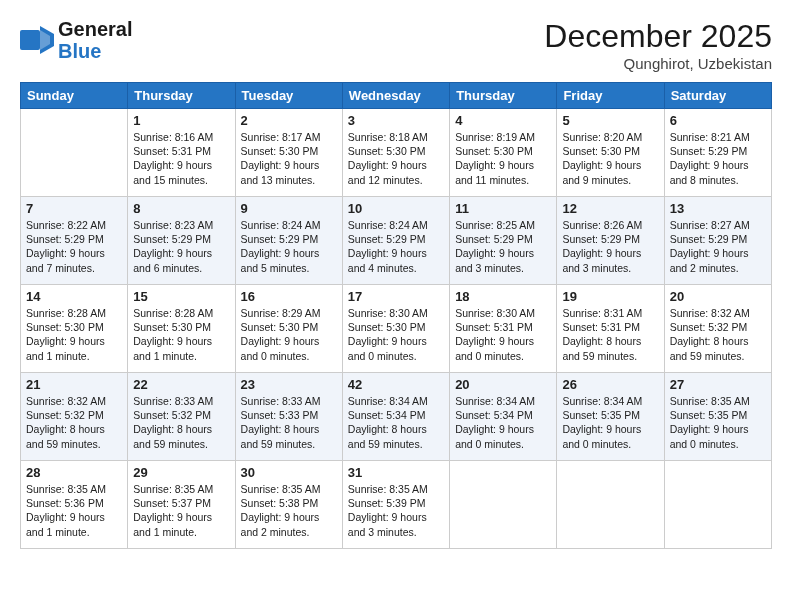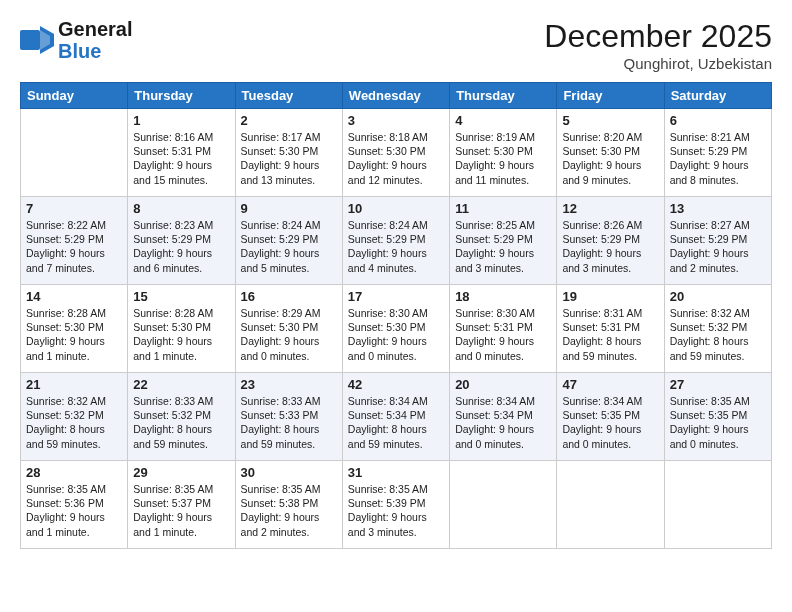--- a/index.html
+++ b/index.html
@@ -229,21 +229,21 @@
           </td>
           <td>
             <span class="day-num">42</span>
             <div class="cell-text">Sunrise: 8:34 AM<br>Sunset: 5:34 PM<br>Daylight: 8 hours and 59 minutes.</div>
           </td>
           <td>
             <span class="day-num">20</span>
             <div class="cell-text">Sunrise: 8:34 AM<br>Sunset: 5:34 PM<br>Daylight: 9 hours and 0 minutes.</div>
           </td>
           <td>
-            <span class="day-num">47</span>
+            <span class="day-num">26</span>
             <div class="cell-text">Sunrise: 8:34 AM<br>Sunset: 5:35 PM<br>Daylight: 9 hours and 0 minutes.</div>
           </td>
           <td>
             <span class="day-num">27</span>
             <div class="cell-text">Sunrise: 8:35 AM<br>Sunset: 5:35 PM<br>Daylight: 9 hours and 0 minutes.</div>
           </td>
         </tr>
         <tr>
           <td>
             <span class="day-num">28</span>

